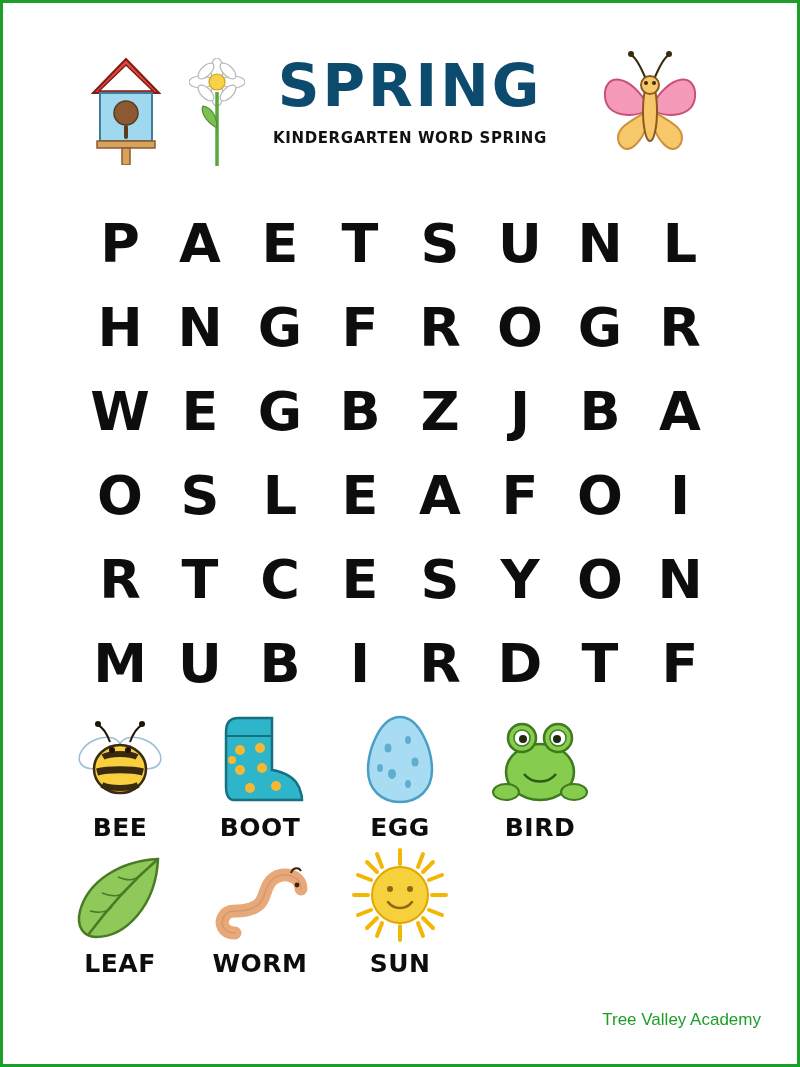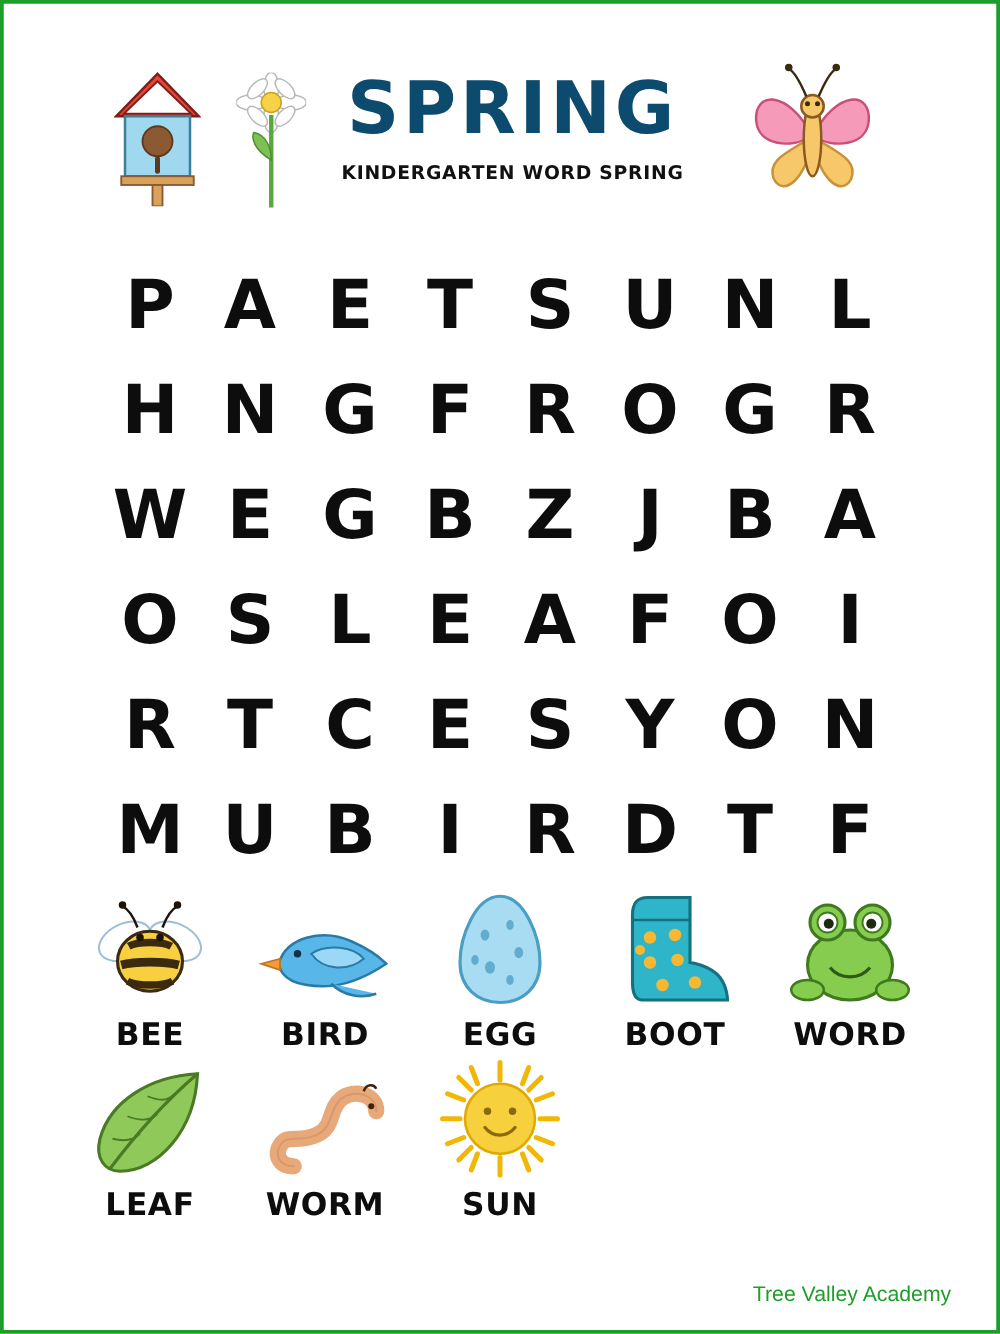--- a/index.html
+++ b/index.html
@@ -122,21 +122,21 @@
     font-size: 25px;
     letter-spacing: 0.5px;
     color: #0d0d0d;
     margin-top: 6px;
   }
 
   
   .footer {
     position: absolute;
     right: 36px;
-    bottom: 18px;
+    bottom: 34px;
     font-family: "Liberation Sans", sans-serif;
     font-size: 17px;
     color: #1d9e28;
   }
 </style>
 </head>
 <body>
 
 <div class="page">
 
@@ -268,49 +268,20 @@
             <circle cx="58" cy="33" r="3" fill="#1d1309"></circle>
             <path d="M40 25 C36 14 32 10 28 8" stroke="#1d1309" stroke-width="2" fill="none"></path>
             <path d="M60 25 C64 14 68 10 72 8" stroke="#1d1309" stroke-width="2" fill="none"></path>
             <circle cx="28" cy="7" r="3" fill="#1d1309"></circle>
             <circle cx="72" cy="7" r="3" fill="#1d1309"></circle>
           </svg>
         </div>
         <div class="word-label">BEE</div>
       </div>
 
-      <div class="word-item">
-        <div class="word-pic">
-          <svg viewBox="0 0 110 80" width="110" height="80">
-            <path d="M18 44 C24 22 54 16 76 26 C92 33 100 40 104 44 C92 52 74 62 54 62 C32 62 20 56 18 44 Z" fill="#59b6e8" stroke="#2a7aa8" stroke-width="2"></path>
-            <path d="M44 36 C56 28 78 30 86 40 C74 50 54 50 44 36 Z" fill="#9ad8f5" stroke="#2a7aa8" stroke-width="1.6"></path>
-            <circle cx="33" cy="36" r="3" fill="#13314a"></circle>
-            <path d="M19 40 L4 44 L19 49 Z" fill="#f29b3a" stroke="#c4741c" stroke-width="1.4"></path>
-            <path d="M60 60 C70 70 84 72 96 68" stroke="#2a7aa8" stroke-width="2" fill="#59b6e8"></path>
-          </svg>
-        </div>
-        <div class="word-label">BIRD</div>
-      </div>
-
-      <div class="word-item">
-        <div class="word-pic">
-          <svg viewBox="0 0 80 95" width="80" height="95">
-            <path d="M40 5 C60 5 72 38 72 58 C72 78 58 90 40 90 C22 90 8 78 8 58 C8 38 20 5 40 5 Z" fill="#a8dcf2" stroke="#4a9ec4" stroke-width="2.5"></path>
-            <g fill="#5aa8cc" opacity="0.9">
-              <ellipse cx="28" cy="36" rx="3.5" ry="4.5"></ellipse>
-              <ellipse cx="48" cy="28" rx="3" ry="4"></ellipse>
-              <ellipse cx="55" cy="50" rx="3.5" ry="4.5"></ellipse>
-              <ellipse cx="32" cy="62" rx="4" ry="5"></ellipse>
-              <ellipse cx="48" cy="72" rx="3" ry="4"></ellipse>
-              <ellipse cx="20" cy="56" rx="3" ry="4"></ellipse>
-            </g>
-          </svg>
-        </div>
-        <div class="word-label">EGG</div>
-      </div>
 
       <div class="word-item">
         <div class="word-pic">
           <svg viewBox="0 0 100 95" width="100" height="95">
             <path d="M28 6 L62 6 L62 58 C62 58 78 60 86 70 C92 78 92 88 92 88 L24 88 C18 88 16 82 16 74 L16 20 C16 10 20 6 28 6 Z" fill="#2fb5c9" stroke="#15707f" stroke-width="2.5"></path>
             <path d="M16 24 L62 24" stroke="#15707f" stroke-width="2"></path>
             <g fill="#f7b733">
               <circle cx="30" cy="38" r="5"></circle>
                 <circle cx="50" cy="36" r="5"></circle>
               <circle cx="30" cy="58" r="5"></circle>
@@ -319,34 +290,51 @@
                 <circle cx="66" cy="74" r="5"></circle>
               <circle cx="22" cy="48" r="4"></circle>
             </g>
           </svg>
         </div>
         <div class="word-label">BOOT</div>
       </div>
 
       <div class="word-item">
         <div class="word-pic">
+          <svg viewBox="0 0 80 95" width="80" height="95">
+            <path d="M40 5 C60 5 72 38 72 58 C72 78 58 90 40 90 C22 90 8 78 8 58 C8 38 20 5 40 5 Z" fill="#a8dcf2" stroke="#4a9ec4" stroke-width="2.5"></path>
+            <g fill="#5aa8cc" opacity="0.9">
+              <ellipse cx="28" cy="36" rx="3.5" ry="4.5"></ellipse>
+              <ellipse cx="48" cy="28" rx="3" ry="4"></ellipse>
+              <ellipse cx="55" cy="50" rx="3.5" ry="4.5"></ellipse>
+              <ellipse cx="32" cy="62" rx="4" ry="5"></ellipse>
+              <ellipse cx="48" cy="72" rx="3" ry="4"></ellipse>
+              <ellipse cx="20" cy="56" rx="3" ry="4"></ellipse>
+            </g>
+          </svg>
+        </div>
+        <div class="word-label">EGG</div>
+      </div>
+
+      <div class="word-item">
+        <div class="word-pic">
           <svg viewBox="0 0 100 95" width="100" height="95">
             <ellipse cx="50" cy="60" rx="34" ry="28" fill="#86cc4f" stroke="#3f7a1f" stroke-width="2.5"></ellipse>
             <circle cx="32" cy="26" r="14" fill="#86cc4f" stroke="#3f7a1f" stroke-width="2.5"></circle>
             <circle cx="68" cy="26" r="14" fill="#86cc4f" stroke="#3f7a1f" stroke-width="2.5"></circle>
             <circle cx="32" cy="26" r="8" fill="#ffffff" stroke="#3f7a1f" stroke-width="1.5"></circle>
             <circle cx="68" cy="26" r="8" fill="#ffffff" stroke="#3f7a1f" stroke-width="1.5"></circle>
             <circle cx="33" cy="27" r="4" fill="#1d2a10"></circle>
             <circle cx="67" cy="27" r="4" fill="#1d2a10"></circle>
             <path d="M34 62 C42 72 58 72 66 62" stroke="#2d5a16" stroke-width="2.5" fill="none"></path>
             <ellipse cx="16" cy="80" rx="13" ry="8" fill="#86cc4f" stroke="#3f7a1f" stroke-width="2"></ellipse>
             <ellipse cx="84" cy="80" rx="13" ry="8" fill="#86cc4f" stroke="#3f7a1f" stroke-width="2"></ellipse>
           </svg>
         </div>
-        <div class="word-label">WORD</div>
+        <div class="word-label">BIRD</div>
       </div>
     </div>
 
     <div class="word-row">
 
       <div class="word-item">
         <div class="word-pic">
           <svg viewBox="0 0 100 90" width="100" height="90">
             <path d="M88 6 C50 8 18 28 10 58 C6 74 14 84 26 84 C56 84 86 52 88 6 Z" fill="#8fc95a" stroke="#4a7a24" stroke-width="2.5"></path>
             <path d="M88 6 C60 30 36 58 18 82" stroke="#4a7a24" stroke-width="2.5" fill="none"></path>

